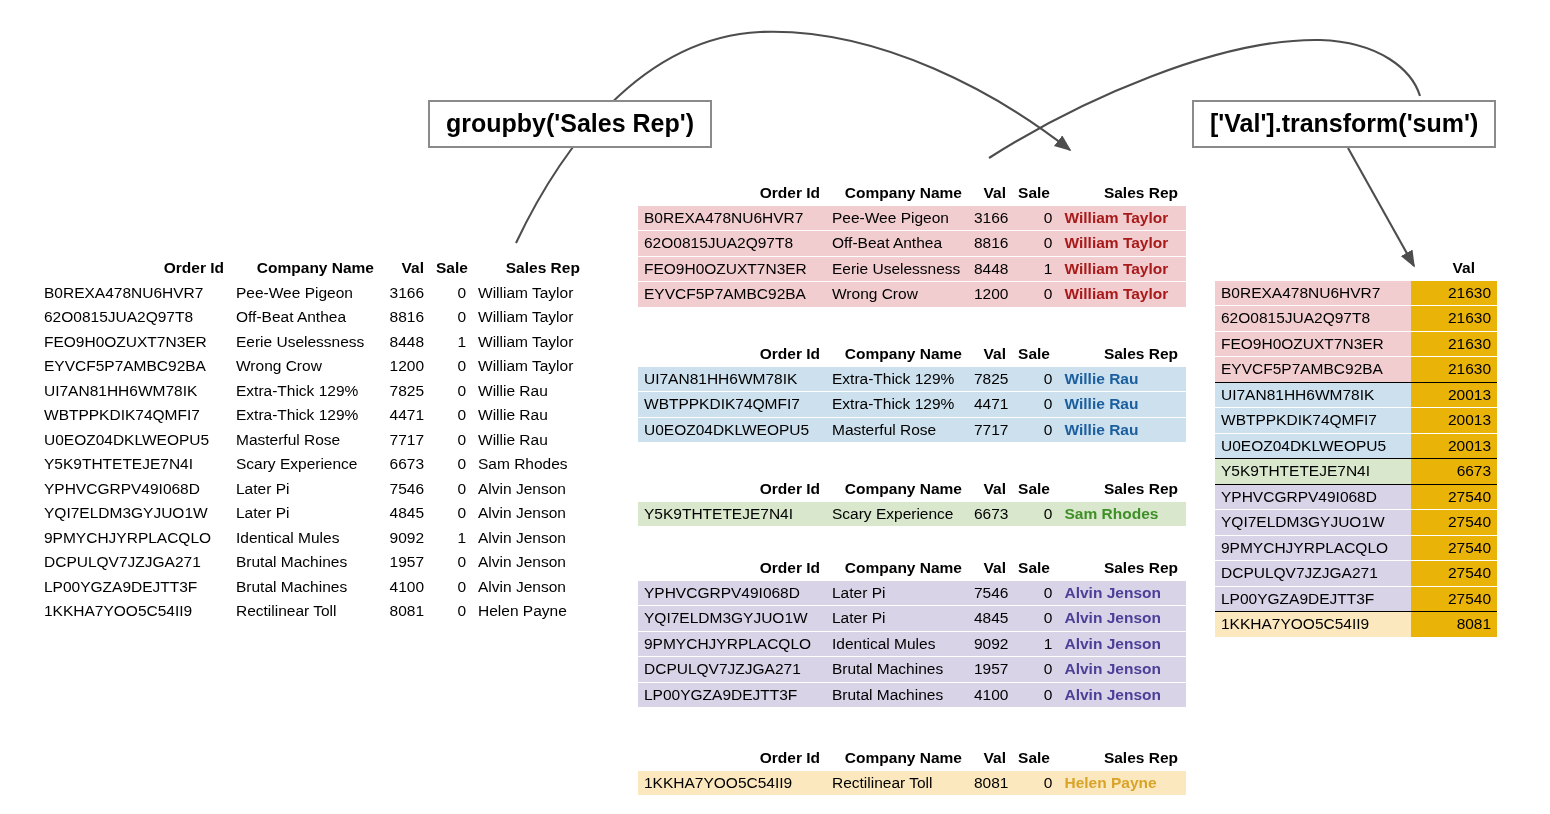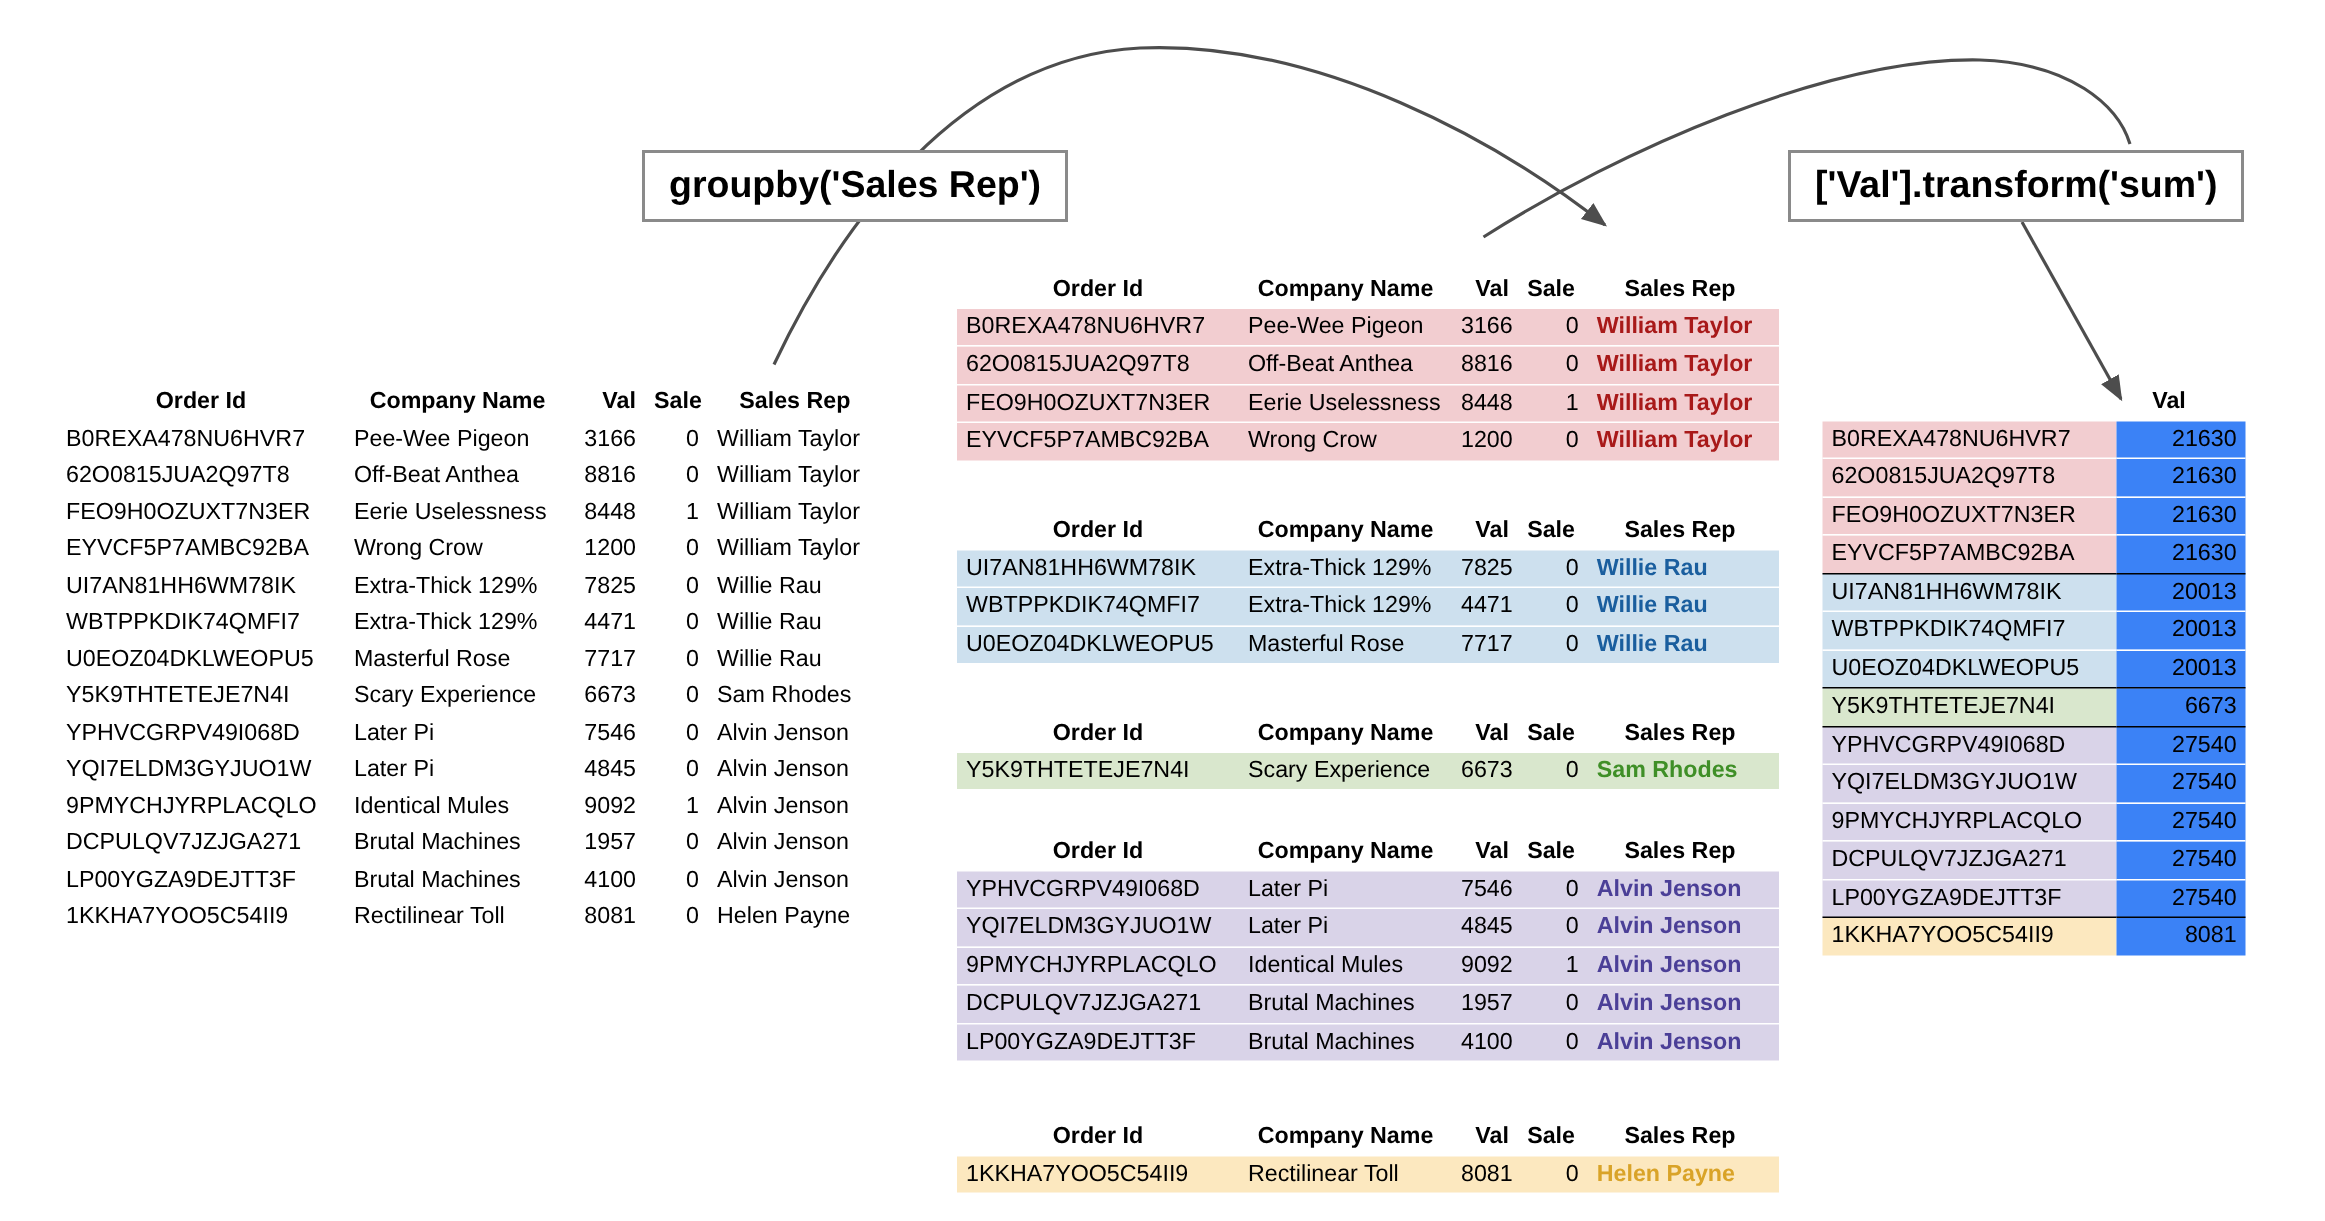--- a/index.html
+++ b/index.html
@@ -27,21 +27,21 @@
   
   .tbl {
     border-collapse: collapse;
     font-size: 15.5px;
     line-height: 1;
     table-layout: fixed;
   }
   .tbl th {
     font-weight: bold;
     font-size: 15.5px;
-    text-align: center;
+    text-align: right;
     padding: 2px 6px 5px 6px;
     border: none;
     white-space: nowrap;
   }
   .tbl td {
     padding: 4px 6px 5px 6px;
     white-space: nowrap;
     border: none;
   }
   .tbl th.num, .tbl td.num { text-align: right; }
@@ -70,21 +70,21 @@
   .grp col.c-sale  { width: 44px; }
   .grp col.c-rep   { width: 128px; }
   .grp td.rep { font-weight: bold; }
   .grp tr + tr td { border-top: 1.5px solid #ffffff; }
 
   
   .res-wrap { position: absolute; left: 1215px; top: 258px; }
   .res col.c-order { width: 196px; }
   .res col.c-val   { width: 70px; }
   .res td.oid { border-bottom: 1.5px solid #ffffff; }
-  .res td.val { background: #3b82f6; border-bottom: 1.5px solid #ffffff; padding-left: 37px; }
+  .res td.val { background: #eab308; border-bottom: 1.5px solid #ffffff; padding-left: 37px; }
   .res tr.group-end td { border-bottom: 1.5px solid #000000; }
   .res tr:last-child td { border-bottom: none; }
 
   
   .callout {
     position: absolute;
     border: 2px solid #8a8a8a;
     background: #ffffff;
     font-weight: bold;
     font-size: 25px;

